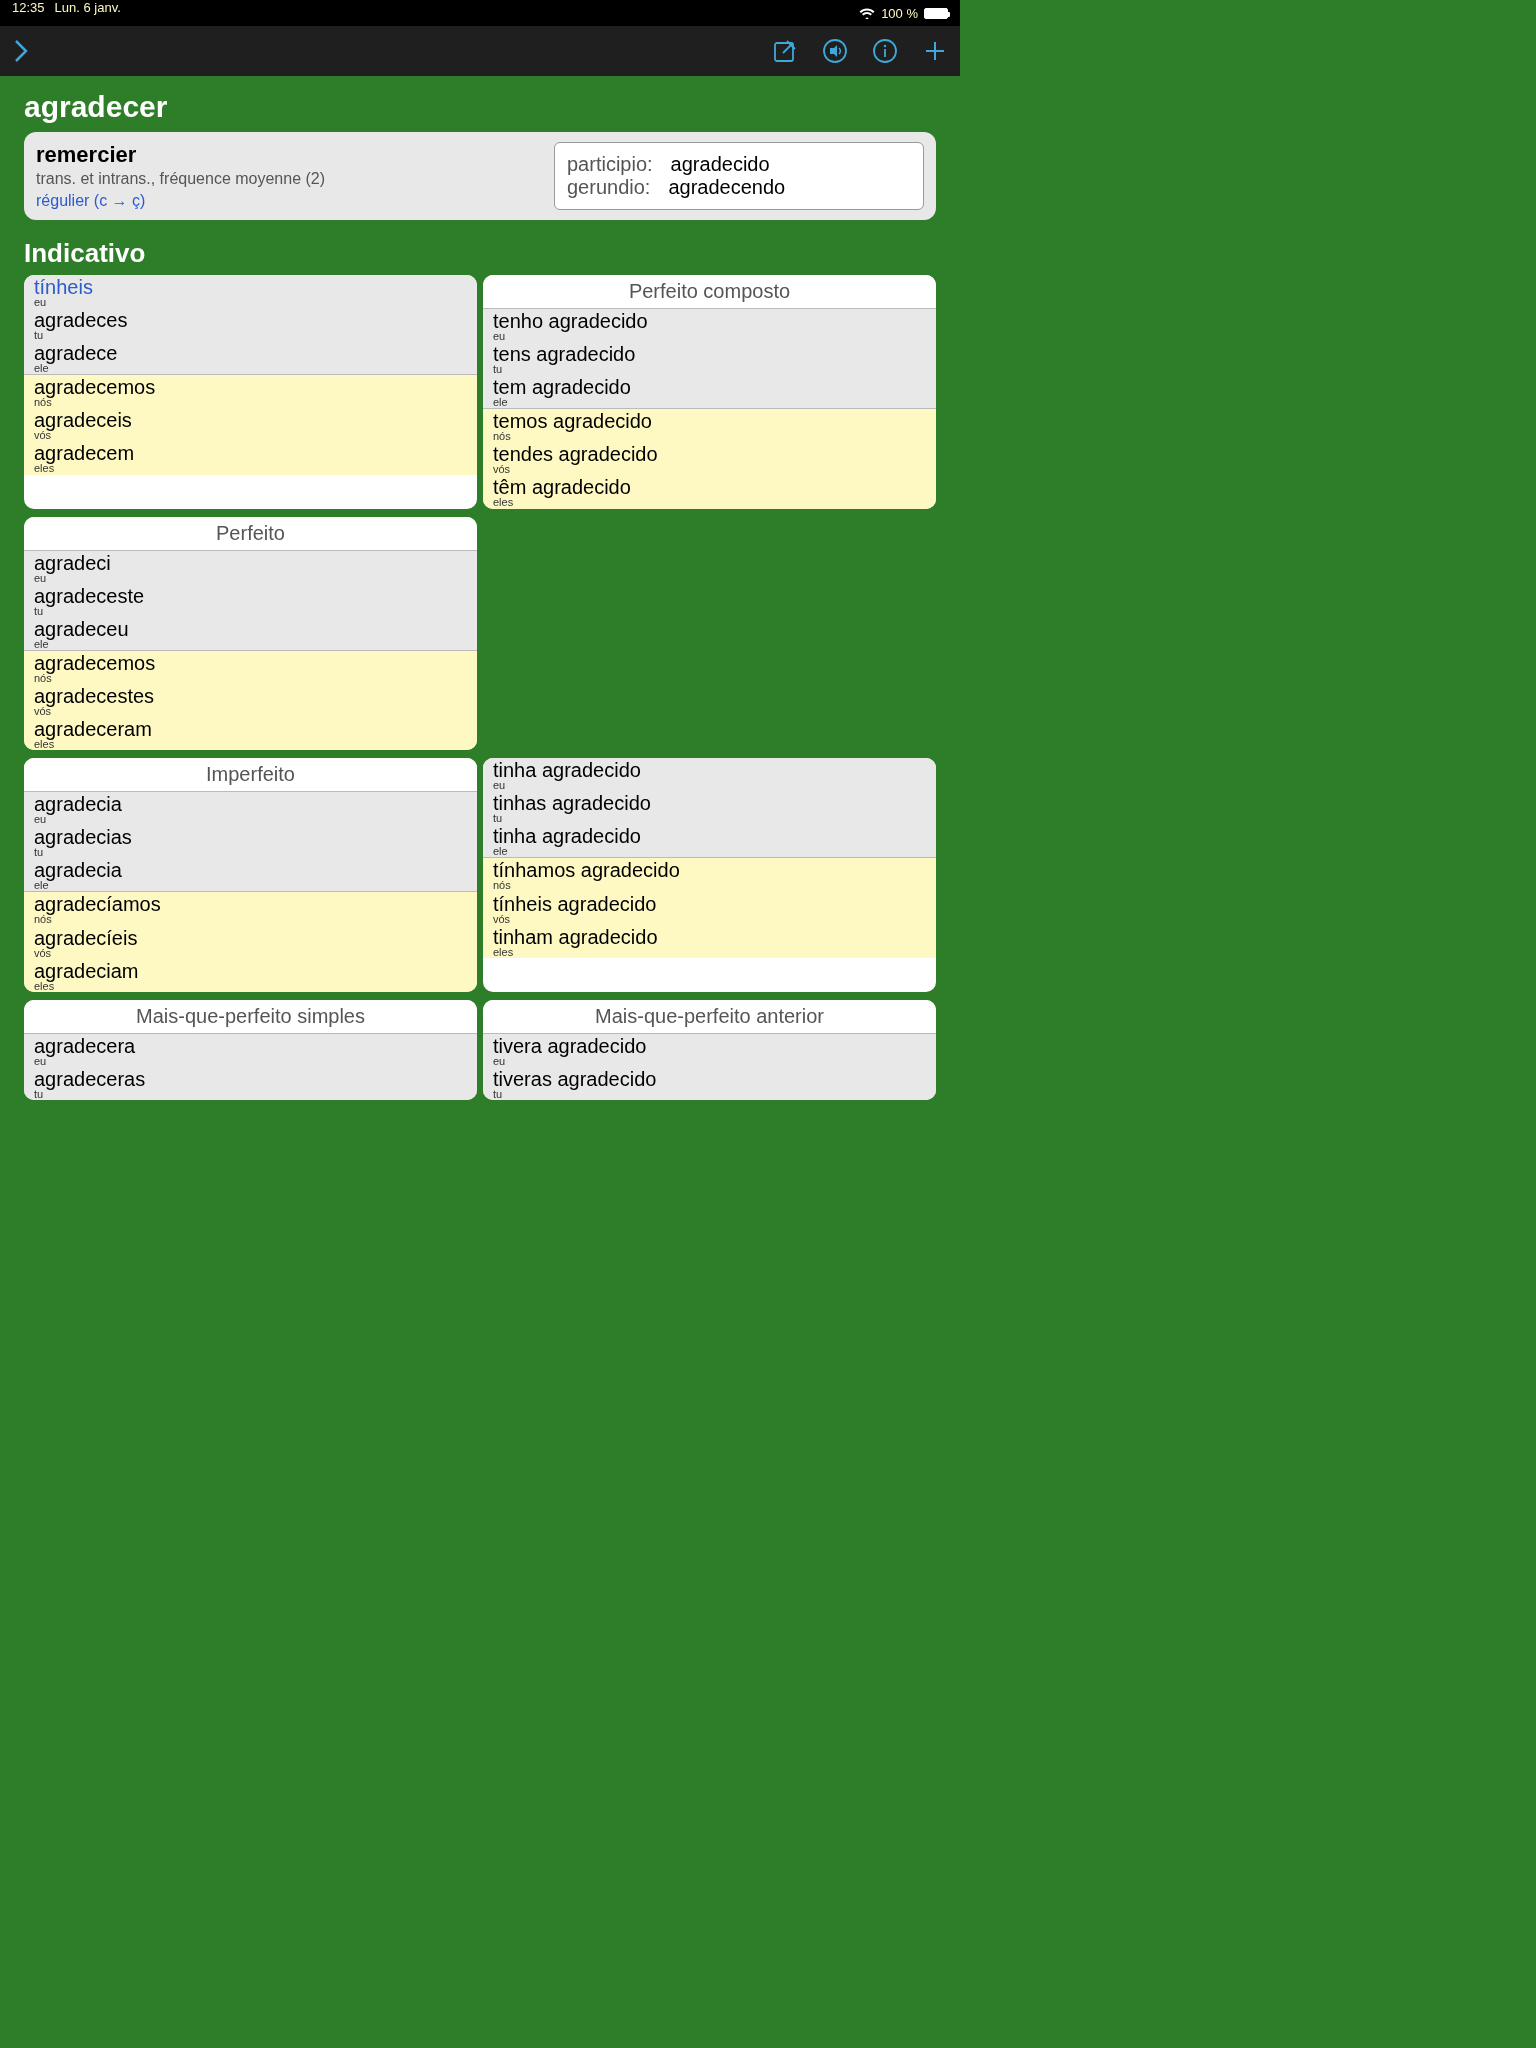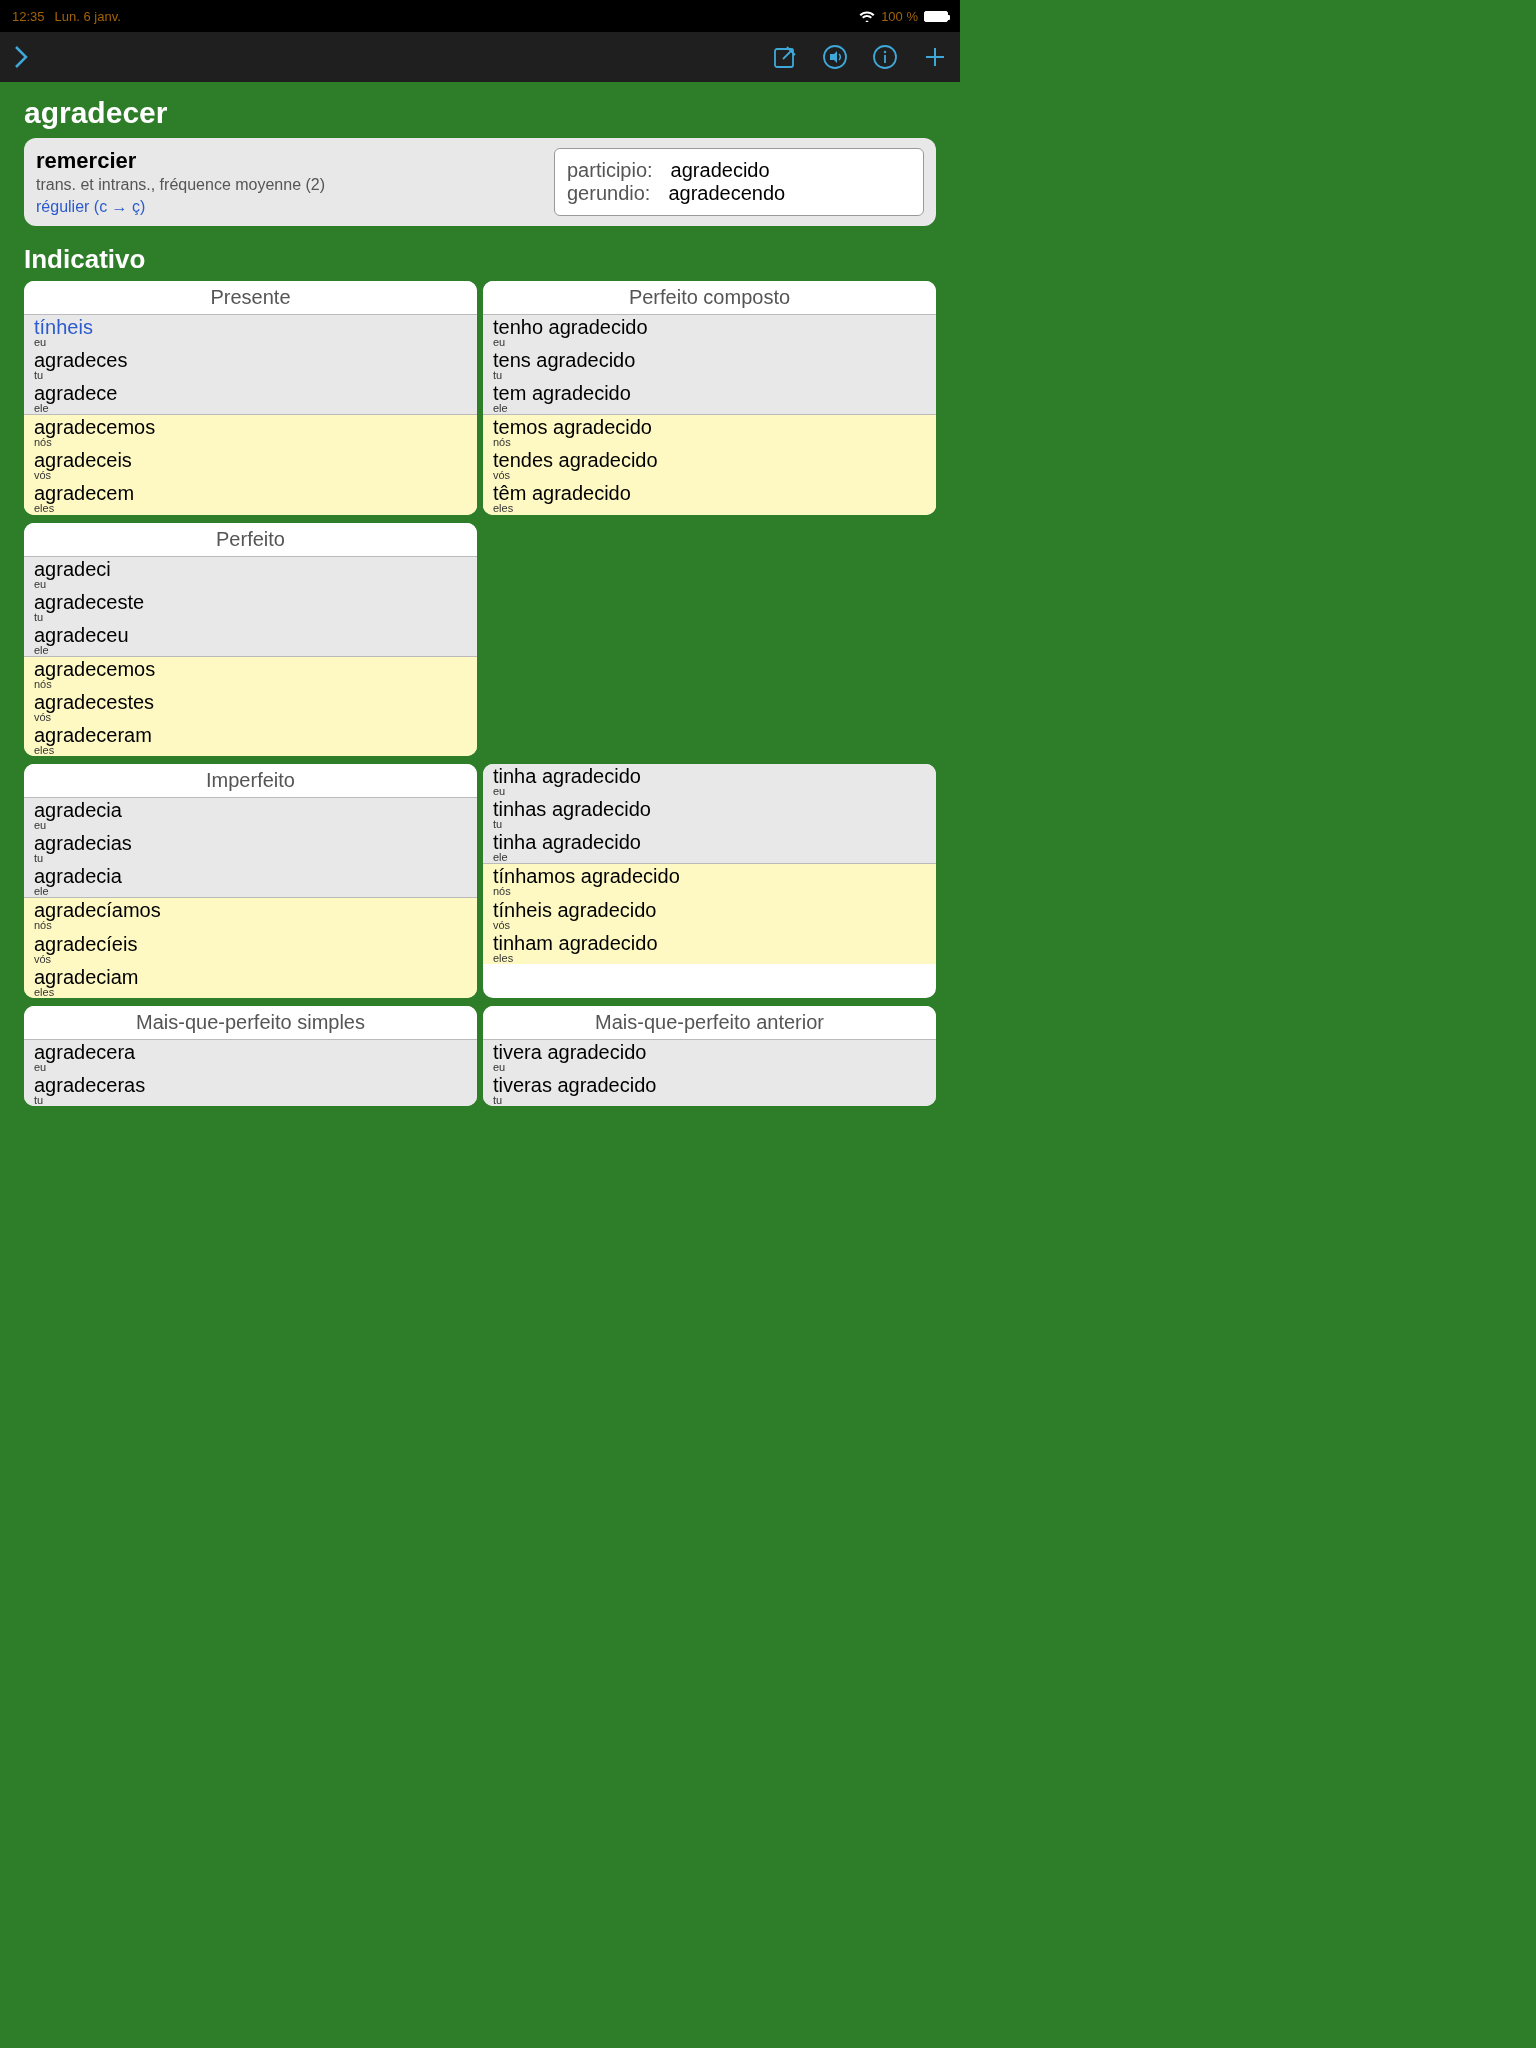--- a/index.html
+++ b/index.html
@@ -5,24 +5,23 @@
   * { box-sizing: border-box; margin: 0; padding: 0; }
   body {
     font-family: -apple-system, "Helvetica Neue", Helvetica, Arial, sans-serif;
     background: #2e7d28;
     width: 960px;
     height: 1280px;
     overflow: hidden;
   }
   .status-bar {
     background: #000;
-    color: #a16207;
-    height: 32px;
-    display: flex;
-    align-items: center;
+    color: #fef9c3;
+    height: 26px;
+    display: flex;
     padding: 0 12px;
     font-size: 13px;
     justify-content: space-between;
   }
   .status-left { display: flex; gap: 10px; }
   .status-right { display: flex; gap: 6px; align-items: center; }
   .nav-bar {
     background: #1f1f1f;
     height: 50px;
     display: flex;
@@ -188,21 +187,20 @@
         <span>agradecendo</span>
       </div>
     </div>
   </div>
 
   <div class="mood-title">Indicativo</div>
 
   <div class="grid">
 
     <div class="tense-card">
-      <div class="tense-header">Presente</div>
       <div class="conj-block top">
         <div class="conj-row"><span class="conj-form highlight">tínheis</span><span class="conj-pron">eu</span></div>
         <div class="conj-row"><span class="conj-form">agradeces</span><span class="conj-pron">tu</span></div>
         <div class="conj-row"><span class="conj-form">agradece</span><span class="conj-pron">ele</span></div>
       </div>
       <div class="conj-block bot">
         <div class="conj-row"><span class="conj-form">agradecemos</span><span class="conj-pron">nós</span></div>
         <div class="conj-row"><span class="conj-form">agradeceis</span><span class="conj-pron">vós</span></div>
         <div class="conj-row"><span class="conj-form">agradecem</span><span class="conj-pron">eles</span></div>
       </div>

